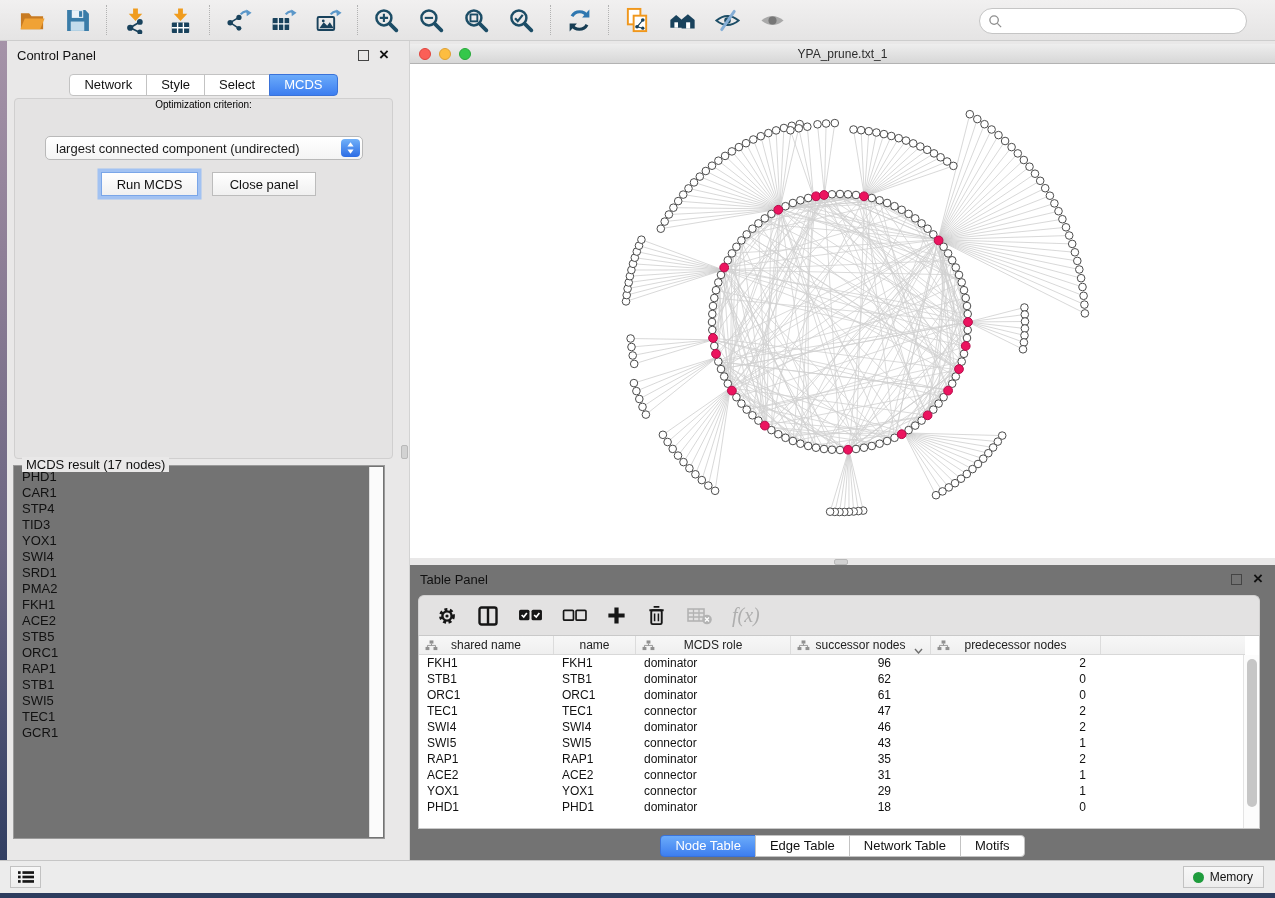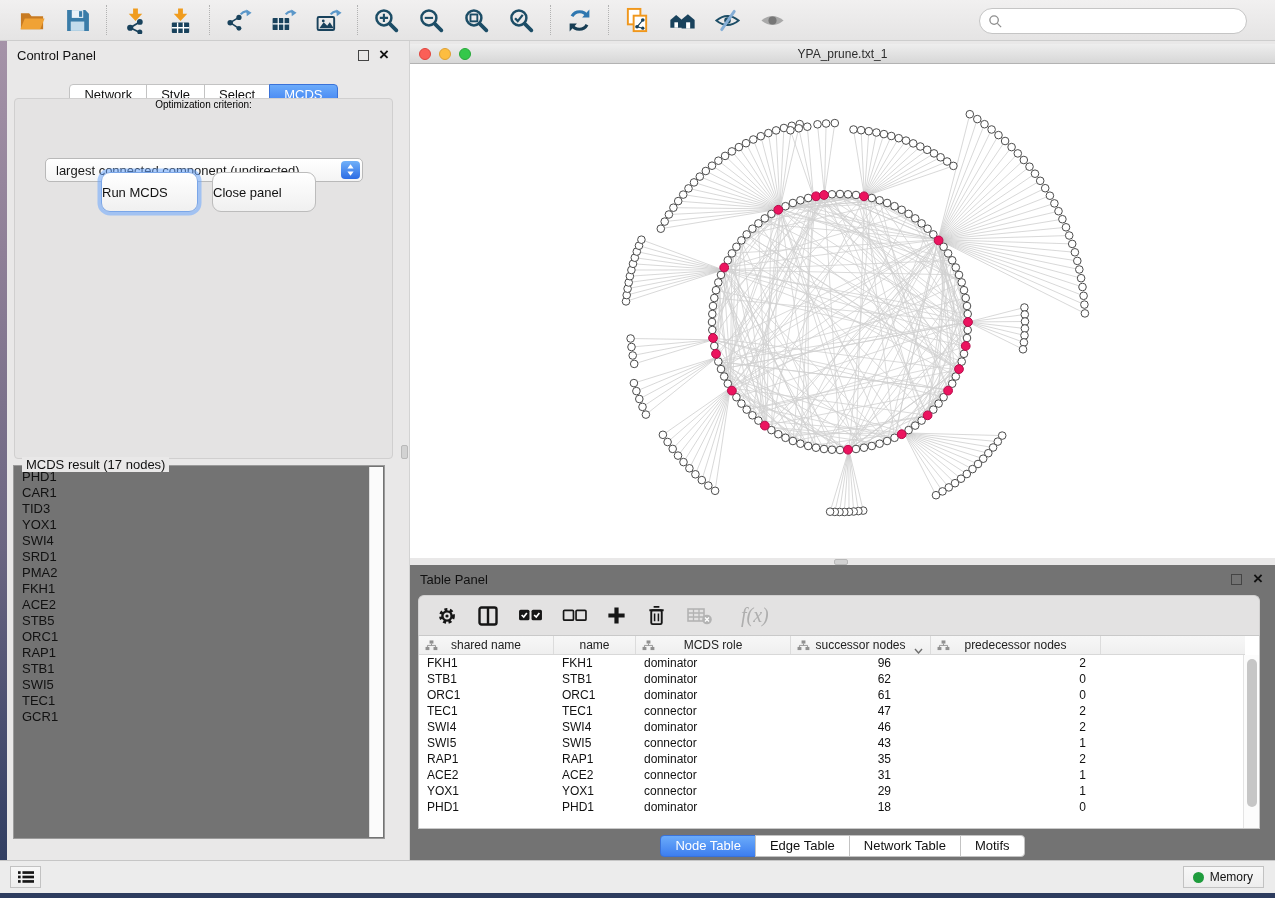--- a/index.html
+++ b/index.html
@@ -34,31 +34,31 @@
   #control-panel .win-float { right:31px; }
   #control-panel .win-close { right:11px; }
 
   .seg-tabs { display:flex; justify-content:center; }
   .seg-tab { height:22px; line-height:20px; padding:0 14px; background:#fff; border:1px solid #c3c3c3;
     margin-left:-1px; font-size:13px; color:#111; text-align:center; cursor:default; }
   .seg-tab:first-child { border-radius:4px 0 0 4px; margin-left:0; }
   .seg-tab:last-child { border-radius:0 4px 4px 0; }
   .seg-tab.active { background:linear-gradient(#6babfa,#3d7ef0); border-color:#3a72d8; color:#fff; }
 
-  #cp-tabs { position:absolute; left:0; top:33px; width:100%;margin-top:10px; }
+  #cp-tabs { position:absolute; left:0; top:33px; width:100%; }
   #cp-inner { position:absolute; left:7px; top:57px; width:379px; height:361px;
     background:#e4e3e3; border:1px solid #d0cfcf; border-radius:4px; }
   #opt-label { text-align:center; margin-top:0; font-size:10px; color:#000000; }
   #criterion { position:absolute; left:30px; top:37px; width:318px; height:24px; background:linear-gradient(#fff,#f4f4f4);
-    border:1px solid #b9b9b9; border-radius:5px; display:flex; align-items:center; padding-left:10px; font-size:13px;margin-top:22px; }
+    border:1px solid #b9b9b9; border-radius:5px; display:flex; align-items:center; padding-left:10px; font-size:13px; }
   #criterion .stepper { position:absolute; right:2px; top:2px; width:19px; height:18px; border-radius:4px;
     background:linear-gradient(#71b1f9,#2c6ce4); display:flex; align-items:center; justify-content:center; }
   .cp-buttons { position:absolute; top:73px; width:100%; }
-  .mac-btn { position:absolute; height:40px; background:linear-gradient(#ffffff,#f0f0f0); border:1px solid #bcbcbc;
-    border-radius:9px; font-size:13px; font-family:inherit; color:#111; text-align:left; }
+  .mac-btn { position:absolute; height:24px; background:linear-gradient(#ffffff,#f0f0f0); border:1px solid #bcbcbc;
+    border-radius:0; font-size:13px; font-family:inherit; color:#111; text-align:center; }
   #run-btn { left:86px; width:97px; box-shadow:0 0 0 3.5px rgba(108,168,255,.55); border-color:#7aa6e8; }
   #close-btn { left:197px; width:104px; }
 
   #mcds-fieldset { position:absolute; left:6px; top:424px; width:372px; height:374px;
     border:1px solid #9a9a9a; background:#737373; }
   #mcds-legend { position:absolute; left:8px; top:-9px; background:#e9e8e8; padding:0 4px; font-size:13px; color:#111; }
   #mcds-list { position:absolute; left:1px; top:3px; right:15px; bottom:1px; overflow:hidden; }
   .mcds-item { height:16px; line-height:16px; padding-left:7px; font-size:13px; color:#111; }
   #mcds-scroll { position:absolute; top:1px; right:1px; bottom:1px; width:14px; background:#fbfbfb; border-left:1px solid #e0e0e0; }
 
@@ -80,21 +80,21 @@
   .light.green { background:#34c84a; border:1px solid #27a839; }
   #net-canvas { height:494px; background:#fff; position:relative; }
 
   
   #table-panel { position:absolute; left:410px; top:565px; width:865px; height:295px; background:#737373; }
   #table-panel .win-float { right:33px; }
   #table-panel .win-close { right:12px; }
   #tp-toolbar { position:absolute; left:8px; top:30px; width:842px; height:40px; background:#e3e2e2;
     border:1px solid #d2d1d1; border-bottom:none; border-radius:6px 6px 0 0; display:flex; align-items:center; padding-left:17px; gap:19px; }
   .tp-icon { display:flex; align-items:center; justify-content:center; height:24px; }
-  .fx-label { font-family:"Liberation Serif", serif; font-style:italic; font-size:20px; color:#aeaeae;margin-left:9px; }
+  .fx-label { font-family:"Liberation Serif", serif; font-style:italic; font-size:20px; color:#aeaeae; }
 
   #tp-table { position:absolute; left:8px; top:70px; width:842px; height:194px; background:#fff; border:1px solid #c9c9c9; }
   #tp-head { display:grid; grid-template-columns:135px 82px 155px 140px 170px 1fr; height:19px;
     background:linear-gradient(#f7f7f7,#efefef); border-bottom:1px solid #d8d8d8; width:826px; }
   .th { position:relative; display:flex; align-items:center; justify-content:center; font-size:12px; color:#222;
     border-right:1px solid #dcdcdc; }
   .th:last-child { border-right:none; }
   .th .tree { position:absolute; left:6px; top:4px; }
   .th .sort { position:absolute; right:7px; top:7px; }
   #tp-rows { width:826px; }
@@ -307,20 +307,21 @@
     <div class="cp-buttons">
       <button id="run-btn" class="mac-btn">Run MCDS</button>
       <button id="close-btn" class="mac-btn">Close panel</button>
     </div>
   </div>
   <div id="mcds-fieldset">
     <span id="mcds-legend">MCDS result (17 nodes)</span>
     <div id="mcds-list">
         <div class="mcds-item">PHD1</div>
         <div class="mcds-item">CAR1</div>
+        <div class="mcds-item">STP4</div>
         <div class="mcds-item">TID3</div>
         <div class="mcds-item">YOX1</div>
         <div class="mcds-item">SWI4</div>
         <div class="mcds-item">SRD1</div>
         <div class="mcds-item">PMA2</div>
         <div class="mcds-item">FKH1</div>
         <div class="mcds-item">ACE2</div>
         <div class="mcds-item">STB5</div>
         <div class="mcds-item">ORC1</div>
         <div class="mcds-item">RAP1</div>

